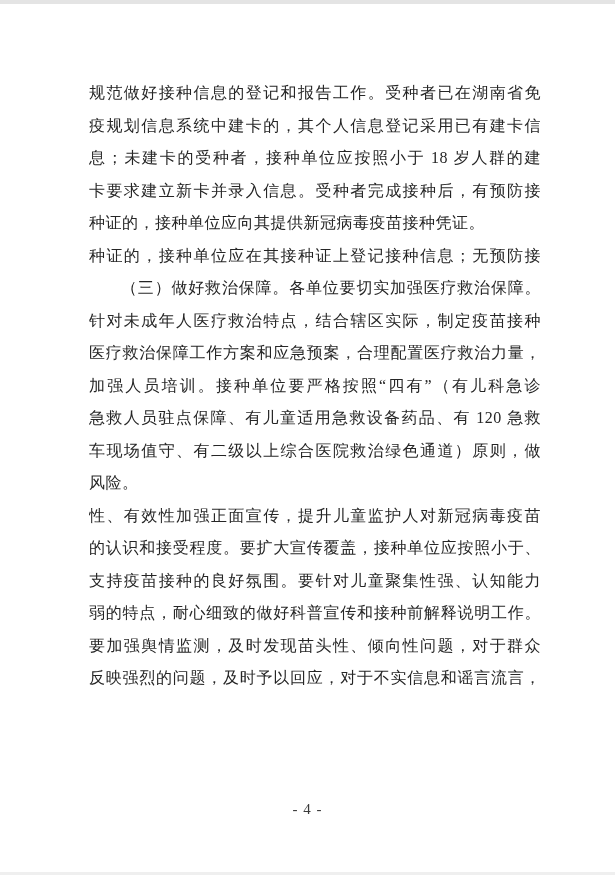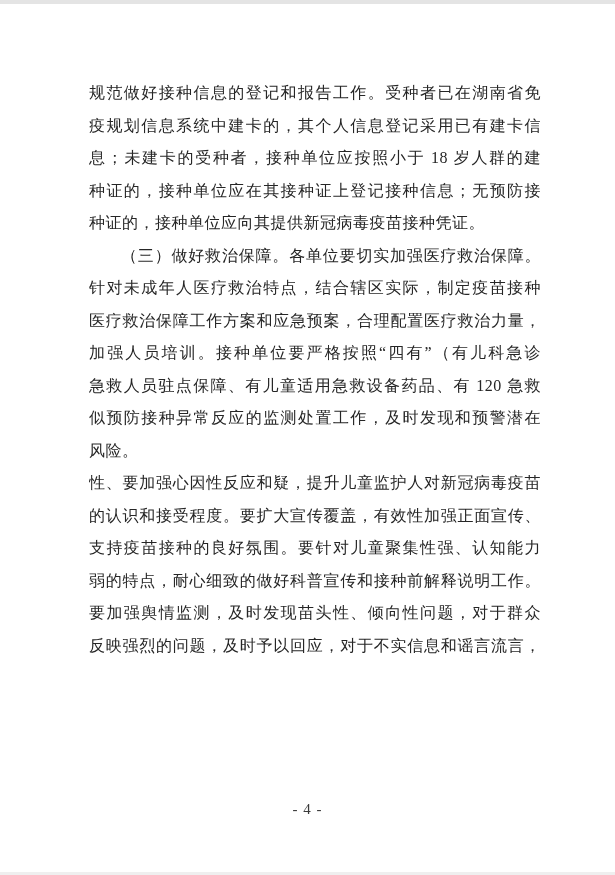--- a/index.html
+++ b/index.html
@@ -49,31 +49,32 @@
 </head>
 <body>
 
 <div class="page">
   <div class="edge-strip edge-top"></div>
 
   <div class="text-block">
       <div class="line fill">规范做好接种信息的登记和报告工作。受种者已在湖南省免</div>
       <div class="line fill">疫规划信息系统中建卡的，其个人信息登记采用已有建卡信</div>
       <div class="line fill">息；未建卡的受种者，接种单位应按照小于 18 岁人群的建</div>
+      <div class="line fill">卡要求建立新卡并录入信息。受种者完成接种后，有预防接</div>
+      <div class="line">种证的，接种单位应向其提供新冠病毒疫苗接种凭证。</div>
       <div class="line fill">种证的，接种单位应在其接种证上登记接种信息；无预防接</div>
-      <div class="line">种证的，接种单位应向其提供新冠病毒疫苗接种凭证。</div>
       <div class="line indent fill">（三）做好救治保障。各单位要切实加强医疗救治保障。</div>
       <div class="line fill">针对未成年人医疗救治特点，结合辖区实际，制定疫苗接种</div>
       <div class="line fill">医疗救治保障工作方案和应急预案，合理配置医疗救治力量，</div>
       <div class="line fill">加强人员培训。接种单位要严格按照“四有”（有儿科急诊</div>
       <div class="line fill">急救人员驻点保障、有儿童适用急救设备药品、有 120 急救</div>
-      <div class="line fill">似预防接种异常反应的监测处置工作，及时发现和预警潜在</div>
+      <div class="line fill">车现场值守、有二级以上综合医院救治绿色通道）原则，做</div>
       <div class="line">风险。</div>
-      <div class="line fill">性、要加强心因性反应和疑，提升儿童监护人对新冠病毒疫苗</div>
-      <div class="line fill">的认识和接受程度。要扩大宣传覆盖，有效性加强正面宣传、</div>
+      <div class="line fill">性、有效性加强正面宣传，提升儿童监护人对新冠病毒疫苗</div>
+      <div class="line fill">的认识和接受程度。要扩大宣传覆盖，接种单位应按照小于、</div>
       <div class="line fill">支持疫苗接种的良好氛围。要针对儿童聚集性强、认知能力</div>
       <div class="line fill">弱的特点，耐心细致的做好科普宣传和接种前解释说明工作。</div>
       <div class="line fill">要加强舆情监测，及时发现苗头性、倾向性问题，对于群众</div>
       <div class="line fill">反映强烈的问题，及时予以回应，对于不实信息和谣言流言，</div>
     </div>
 
   <div class="footer">
     <span>- 4 -</span>
   </div>
 

